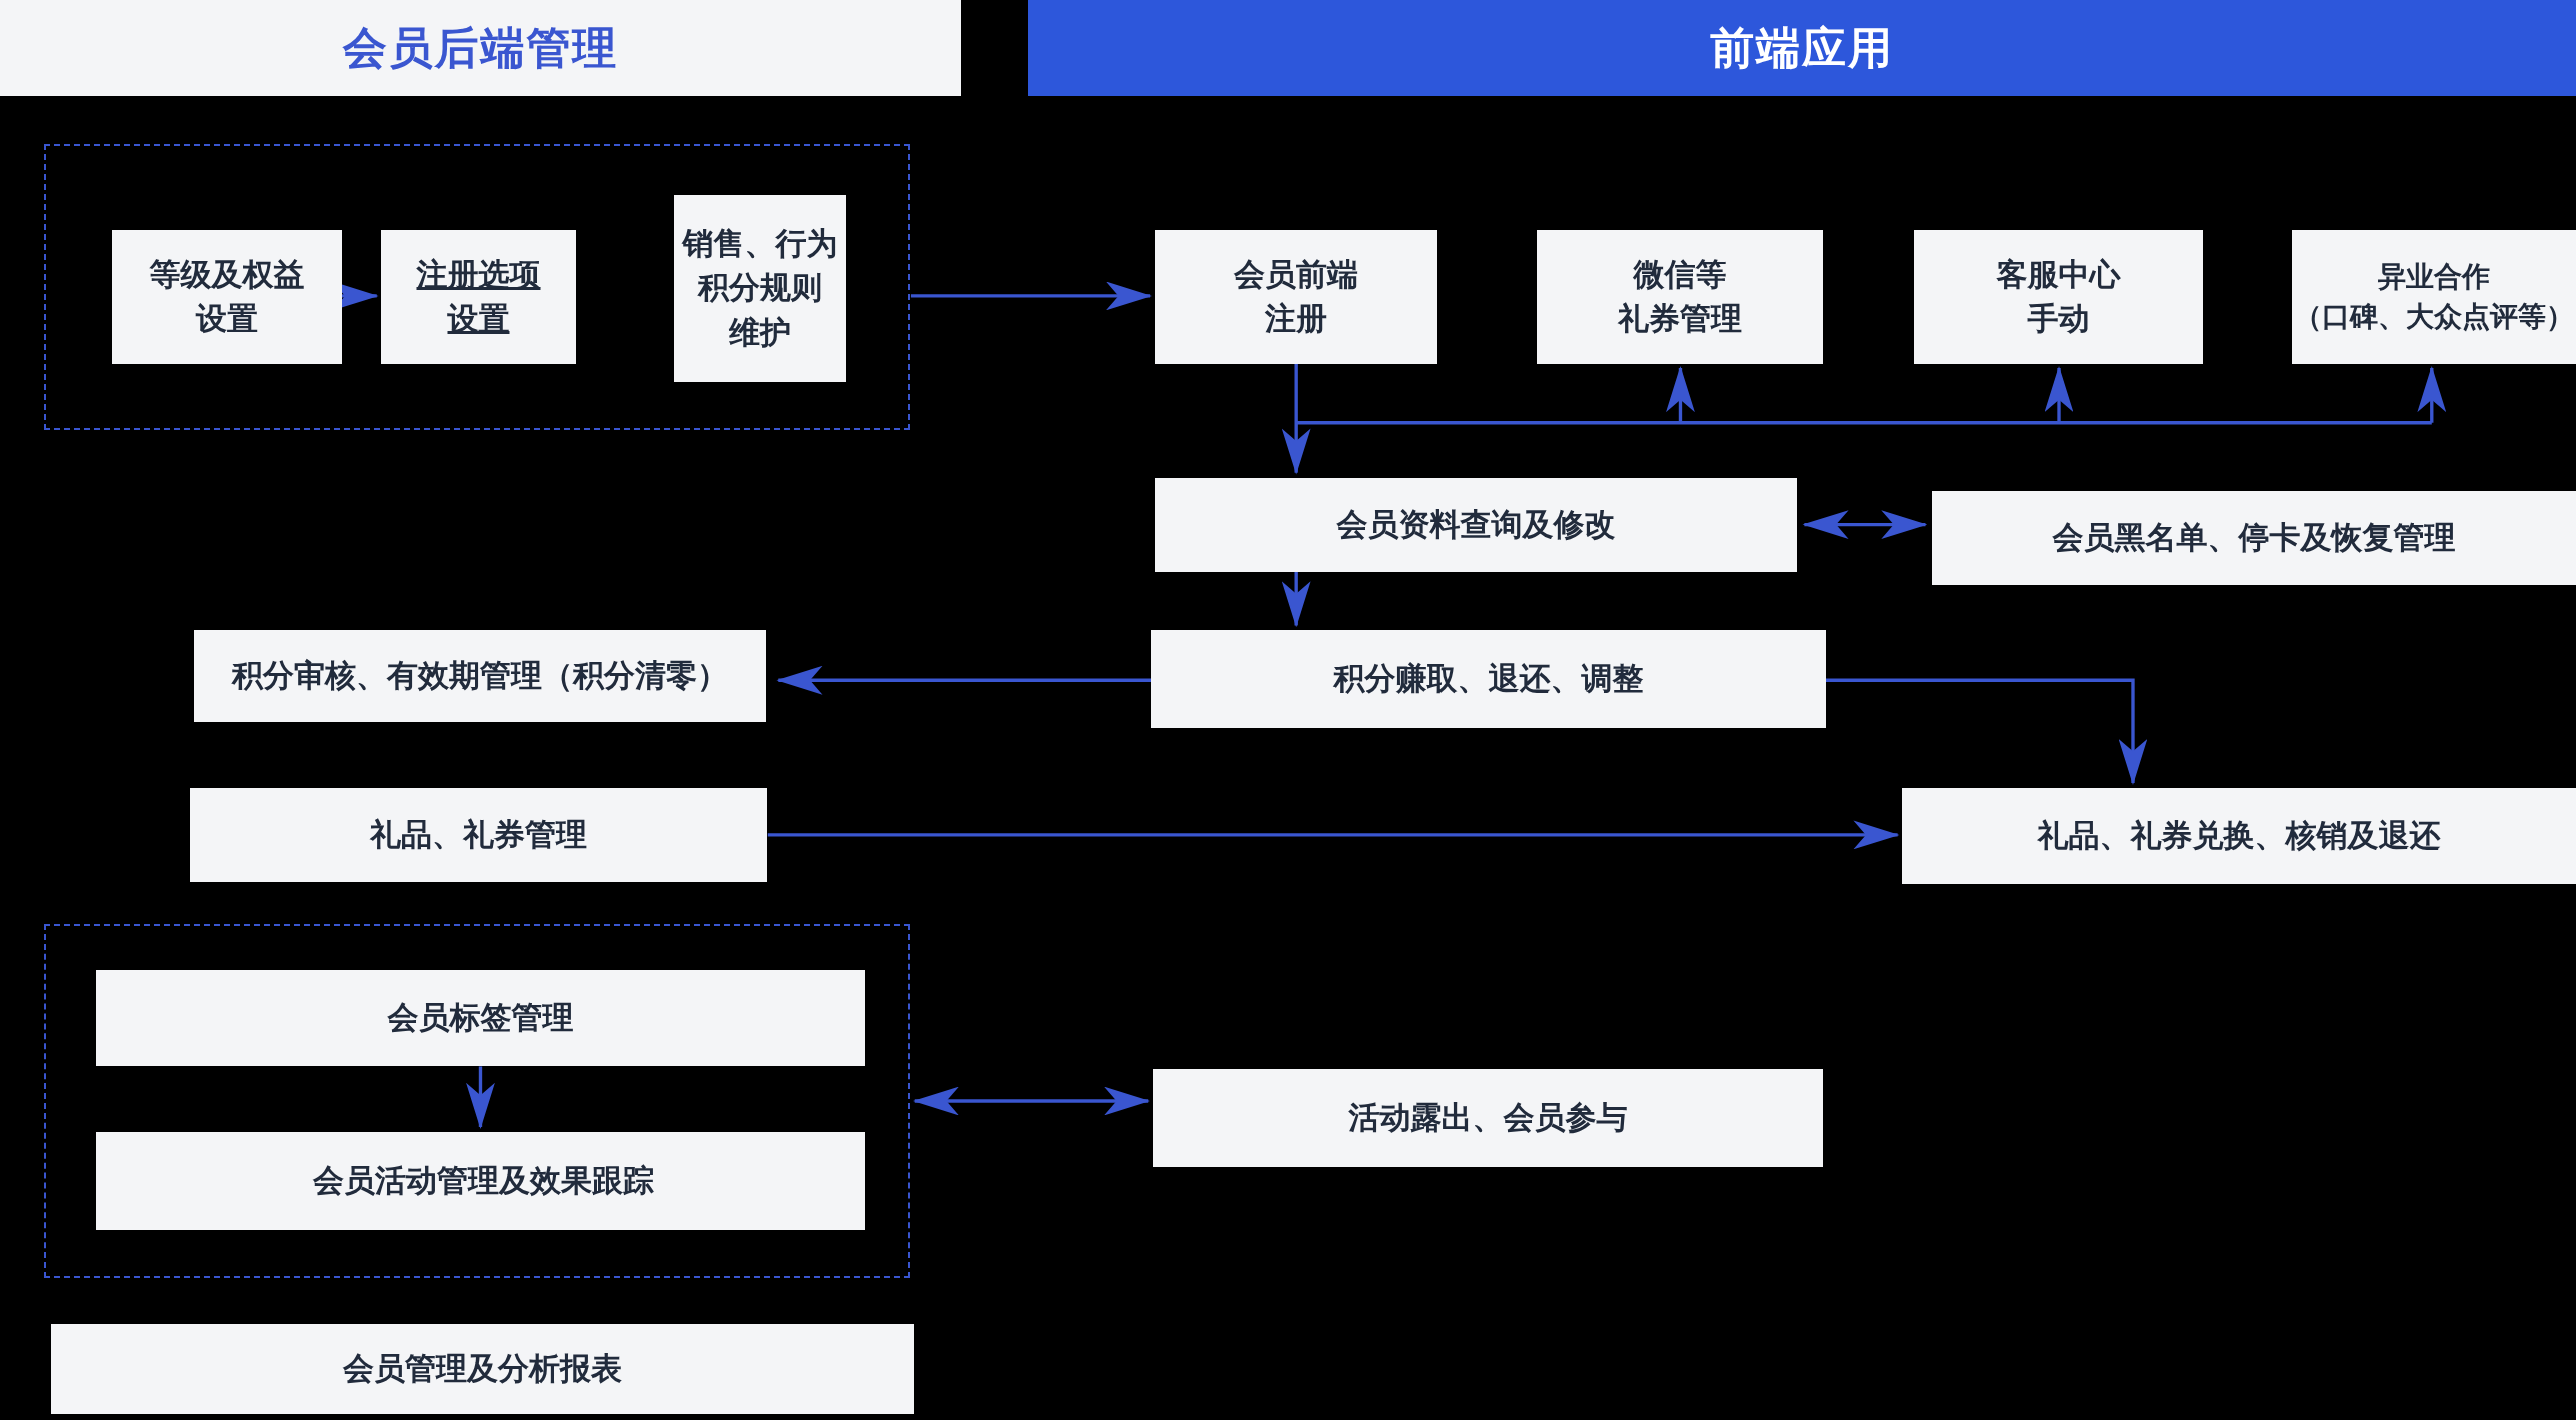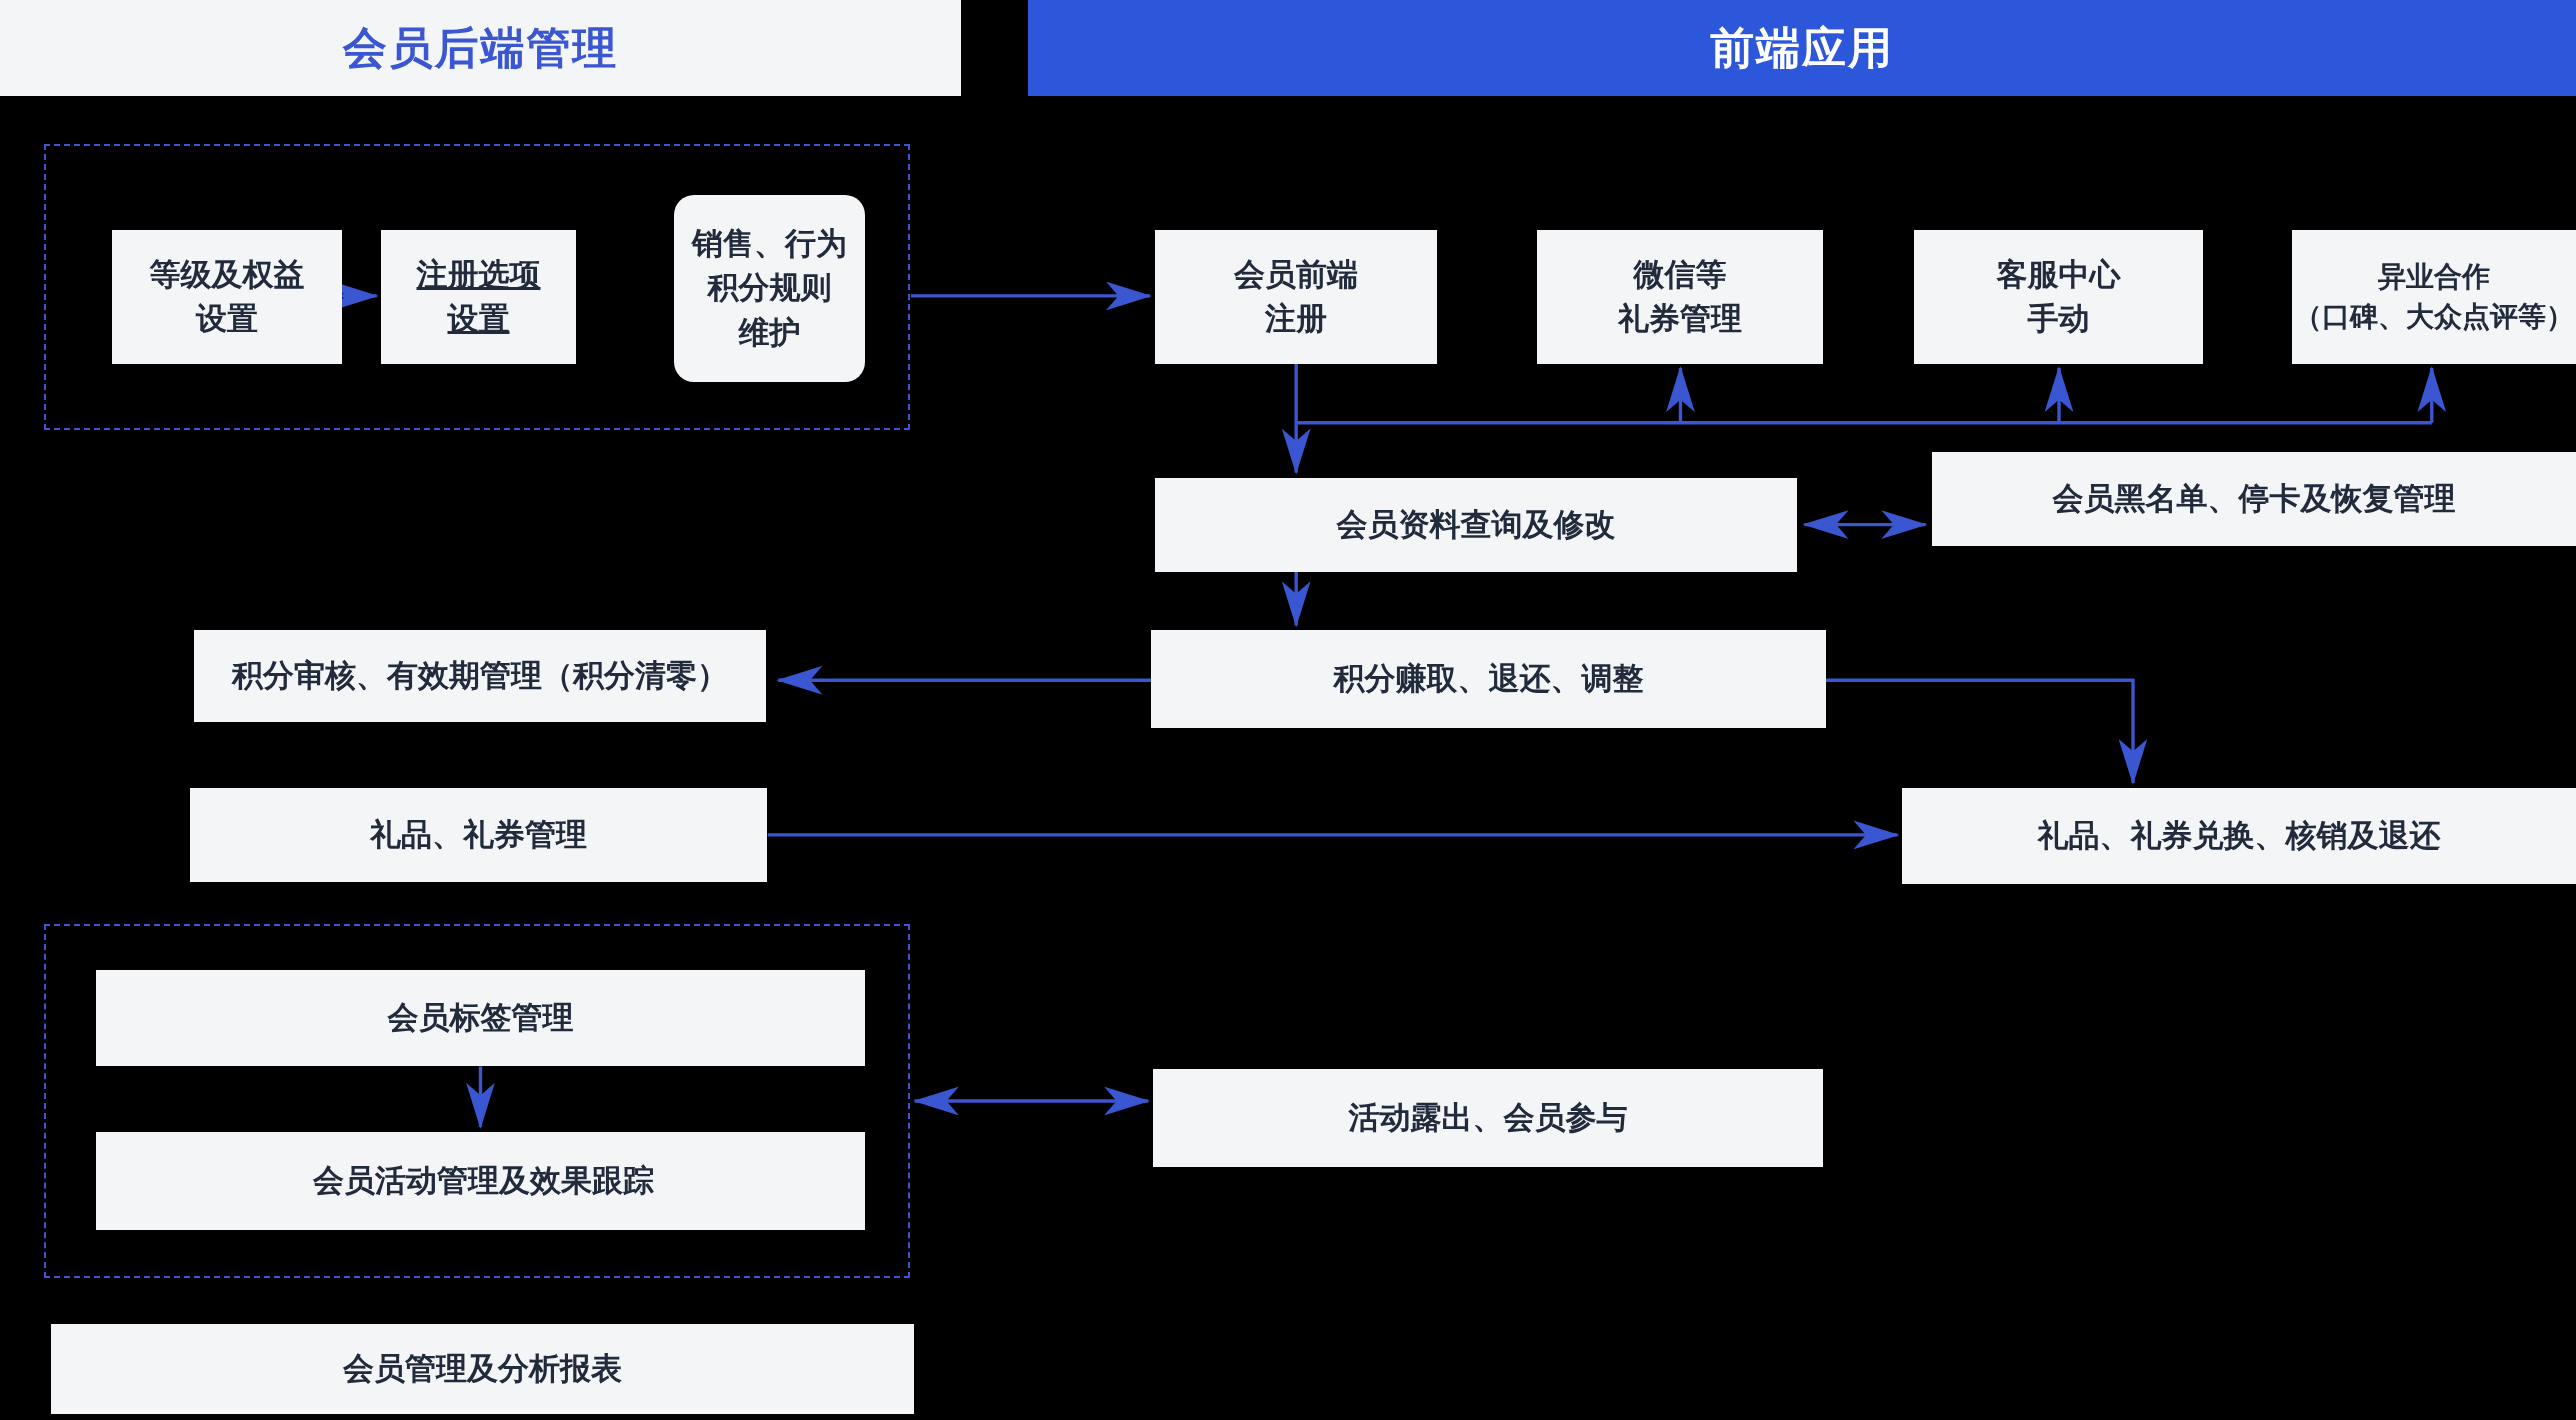--- a/index.html
+++ b/index.html
@@ -107,35 +107,35 @@
     </g>
     <g>
       <line x1="952" y1="1146" x2="1195" y2="1146" marker-start="url(#head)" marker-end="url(#head)"></line>
     </g>
   </svg>
 
   <div class="node" style="left:112px;top:230px;width:230px;height:134px;">等级及权益
 设置</div>
   <div class="node" style="left:381px;top:230px;width:195px;height:134px;text-decoration:underline;">注册选项
 设置</div>
-  <div class="node" style="left:674px;top:195px;width:191px;height:187px;border-radius:20px;">销售、行为
+  <div class="node" style="left:674px;top:195px;width:172px;height:187px;">销售、行为
 积分规则
 维护</div>
 
   <div class="node" style="left:1155px;top:230px;width:282px;height:134px;">会员前端
 注册</div>
   <div class="node" style="left:1537px;top:230px;width:286px;height:134px;">微信等
 礼券管理</div>
   <div class="node" style="left:1914px;top:230px;width:289px;height:134px;">客服中心
 手动</div>
   <div class="node small" style="left:2292px;top:230px;width:284px;height:134px;">异业合作
 （口碑、大众点评等）</div>
 
   <div class="node" style="left:1155px;top:478px;width:642px;height:94px;text-align:center;">会员资料查询及修改</div>
-  <div class="node" style="left:1932px;top:452px;width:644px;height:94px;">会员黑名单、停卡及恢复管理</div>
+  <div class="node" style="left:1932px;top:491px;width:644px;height:94px;">会员黑名单、停卡及恢复管理</div>
 
   <div class="node" style="left:194px;top:630px;width:572px;height:92px;">积分审核、有效期管理（积分清零）</div>
   <div class="node" style="left:1151px;top:630px;width:675px;height:98px;">积分赚取、退还、调整</div>
 
   <div class="node" style="left:190px;top:788px;width:577px;height:94px;">礼品、礼券管理</div>
   <div class="node" style="left:1902px;top:788px;width:674px;height:96px;">礼品、礼券兑换、核销及退还</div>
 
   <div class="node" style="left:96px;top:970px;width:769px;height:96px;">会员标签管理</div>
   <div class="node" style="left:96px;top:1132px;width:769px;height:98px;padding-left:6px;">会员活动管理及效果跟踪</div>
   <div class="node" style="left:1153px;top:1052px;width:670px;height:98px;margin-top:17px;">活动露出、会员参与</div>

